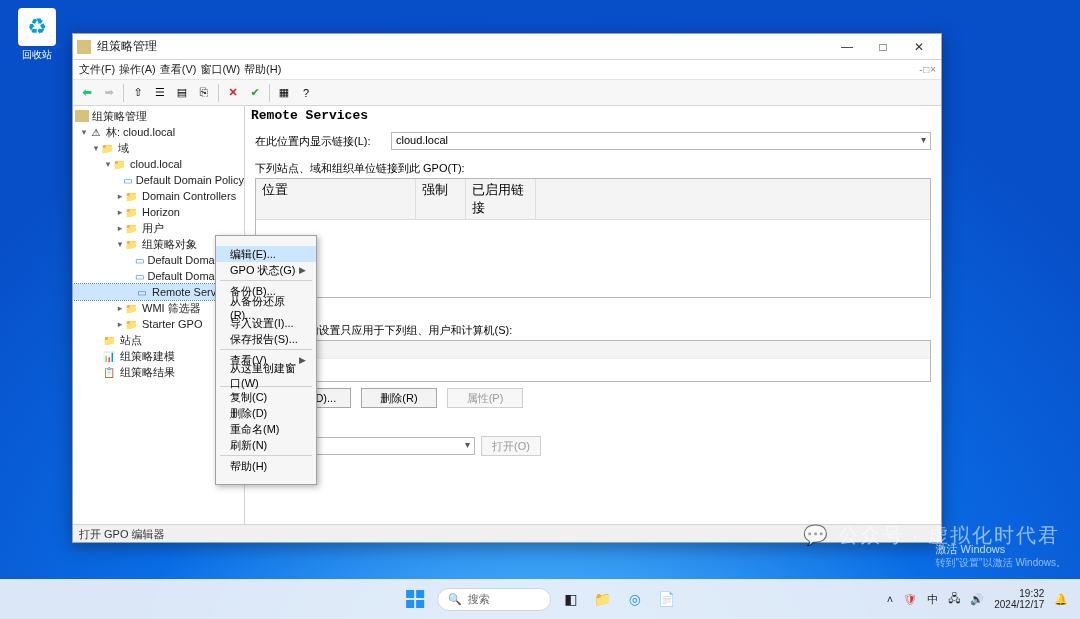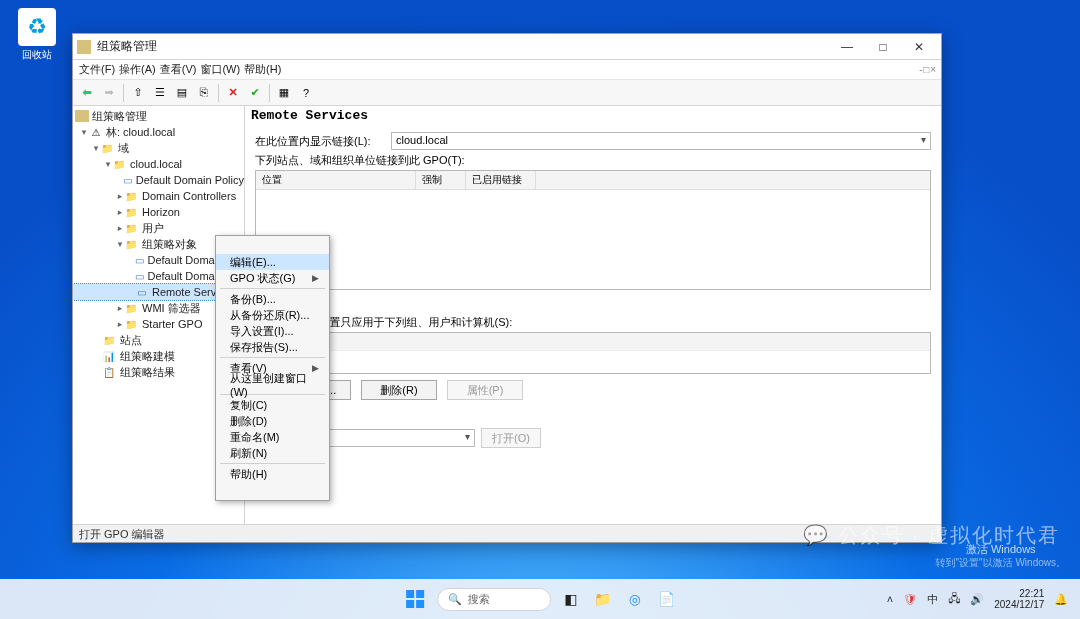--- a/index.html
+++ b/index.html
@@ -4,21 +4,21 @@
 <style>
   * { box-sizing: border-box; margin: 0; padding: 0; font-family: "Microsoft YaHei", "Segoe UI", Tahoma, sans-serif; }
   html, body { width: 1080px; height: 619px; overflow: hidden; }
   .desktop {
     position: relative; width: 1080px; height: 619px;
     background: radial-gradient(circle at 50% 120%, #59c2ff 0%, #0a6de6 45%, #074fc9 80%);
   }
   .desktop-icon { position: absolute; top: 8px; left: 12px; width: 50px; text-align: center; color:#fff; font-size:10px; }
   .desktop-icon .glyph { width: 38px; height: 38px; margin: 0 auto 2px; background:#fff; border-radius:4px; display:flex; align-items:center; justify-content:center; font-size:22px; color:#00a0e0; }
   .watermark { position:absolute; right:20px; bottom:70px; color:rgba(255,255,255,.55); font-size:20px; letter-spacing:2px; }
-  .activate { position:absolute; right:14px; bottom:50px; color:rgba(255,255,255,.75); text-align:center; font-size:11px; line-height:1.3;margin-top:36px;}
+  .activate { position:absolute; right:14px; bottom:50px; color:rgba(255,255,255,.75); text-align:left; font-size:11px; line-height:1.3;margin-top:36px;}
   .activate .sub{font-size:10px;color:rgba(255,255,255,.55);}
   
   .taskbar { position:absolute; left:0; right:0; bottom:0; height:40px; background:rgba(238,242,248,.92); display:flex; align-items:center; justify-content:space-between; padding:0 12px; font-size:11px; color:#222; }
   .tb-center { display:flex; align-items:center; gap:8px; position:absolute; left:50%; transform:translateX(-50%); }
   .search-pill { display:flex; align-items:center; gap:6px; background:#fff; border:1px solid #d0d4da; border-radius:16px; padding:3px 60px 3px 10px; font-size:11px; color:#666;}
   .tb-right { display:flex; align-items:center; gap:10px; }
   .clock { text-align:right; line-height:1.1; font-size:10px; }
   .start-btn{width:28px;height:28px;display:grid;grid-template:1fr 1fr/1fr 1fr;gap:2px;padding:5px;}
   .start-btn span{background:#1e90ff;}
   .tb-icon{width:24px;height:24px;display:flex;align-items:center;justify-content:center;border-radius:4px;font-size:14px;}
@@ -47,29 +47,29 @@
   .pane-title{font:bold 13px "Courier New",monospace;padding:2px 6px;color:#000;}
   .tabs{display:flex;border-bottom:1px solid #c8c8c8;padding-left:4px;gap:0;}
   .tab{font-size:11px;padding:2px 10px 1px;border:1px solid #c8c8c8;border-bottom:none;background:#f4f4f4;margin-right:-1px;color:#333;}
   .tab.active{background:#fff;position:relative;top:1px;}
   .section{padding:4px 10px 2px;font-size:11px;}
   .sec-hd{font-weight:bold;margin:2px 0;}
   .row{display:flex;align-items:center;gap:6px;margin:3px 0;}
   .combo{flex:1;border:1px solid #b8b8b8;background:#fff;height:18px;font-size:11px;padding:1px 4px;position:relative;}
   .combo::after{content:"▾";position:absolute;right:4px;top:1px;color:#555;font-size:10px;}
   .listbox{border:1px solid #b8b8b8;background:#fff;height:120px;margin-top:2px;}
-  .list-hdr{display:flex;background:#f4f4f4;border-bottom:1px solid #ddd;font-size:10px;}
+  .list-hdr{display:flex;background:#f4f4f4;border-bottom:1px solid #ddd;font-size:13px;}
   .list-hdr div{padding:2px 6px;border-right:1px solid #ddd;}
   .filtbox{border:1px solid #b8b8b8;background:#fff;height:42px;margin:2px 0 4px;padding:2px 6px;font-size:11px;color:#444;}
   .btnrow{display:flex;gap:10px;padding:2px 0 6px 20px;}
   .wbtn{min-width:76px;height:20px;border:1px solid #a6a6a6;background:#f3f3f3;font-size:11px;text-align:center;line-height:18px;}
   .wbtn.dis{color:#9a9a9a;border-color:#cfcfcf;background:#f7f7f7;}
   .statusbar{height:18px;background:#f0f0f0;border-top:1px solid #d4d4d4;font-size:11px;padding:2px 6px;color:#333;}
   
-  .ctxmenu{position:absolute;left:215px;top:235px;width:115px;background:#f6f6f6;border:1px solid #a0a0a0;box-shadow:2px 2px 6px rgba(0,0,0,.3);font-size:11px;padding:18px 0;z-index:50;}
+  .ctxmenu{position:absolute;left:215px;top:235px;width:102px;background:#f6f6f6;border:1px solid #a0a0a0;box-shadow:2px 2px 6px rgba(0,0,0,.3);font-size:11px;padding:10px 0;z-index:50;}
   .ctxmenu .mi{padding:2px 10px 2px 14px;display:flex;justify-content:space-between;align-items:center;height:16px;}
   .ctxmenu .mi.hover{background:#cde6ff;}
   .ctxmenu hr{border:none;border-top:1px solid #d0d0d0;margin:2px 4px;}
   .ctxmenu .arr{font-size:9px;color:#555;}
 </style>
 </head>
 <body>
 
 <div class="desktop">
   <div class="desktop-icon">
@@ -192,21 +192,21 @@
           </div>
       </div>
 
       <div class="pane">
         <div class="pane-title">Remote Services</div>
         <div class="section">
           <div class="row">
             <span style="min-width:130px;">在此位置内显示链接(L):</span>
             <div class="combo"><span>cloud.local</span></div>
           </div>
-          <div style="margin-top:3px;">下列站点、域和组织单位链接到此 GPO(T):</div>
+          <div style="margin-top:11px;">下列站点、域和组织单位链接到此 GPO(T):</div>
           <div class="listbox">
             <div class="list-hdr">
               <div style="width:160px;">位置</div>
               <div style="width:50px;">强制</div>
               <div style="width:70px;">已启用链接</div>
             </div>
           </div>
         </div>
         <div class="section">
           <div class="sec-hd">安全筛选</div>
@@ -305,19 +305,19 @@
       <div class="tb-icon" style="color:#1e90ff;">◎</div>
       <div class="tb-icon">📄</div>
     </div>
     <div class="tb-right">
       <span>˄</span>
       <span style="color:#d33;">🛡</span>
       <span>中</span>
       <span>🖧</span>
       <span>🔊</span>
       <div class="clock">
-        <div>22:21</div>
+        <div>19:32</div>
           <div>2024/12/17</div>
       </div>
       <span style="color:#1e6fe0;">🔔</span>
     </div>
   </div>
 </div>
 
 </body></html>

